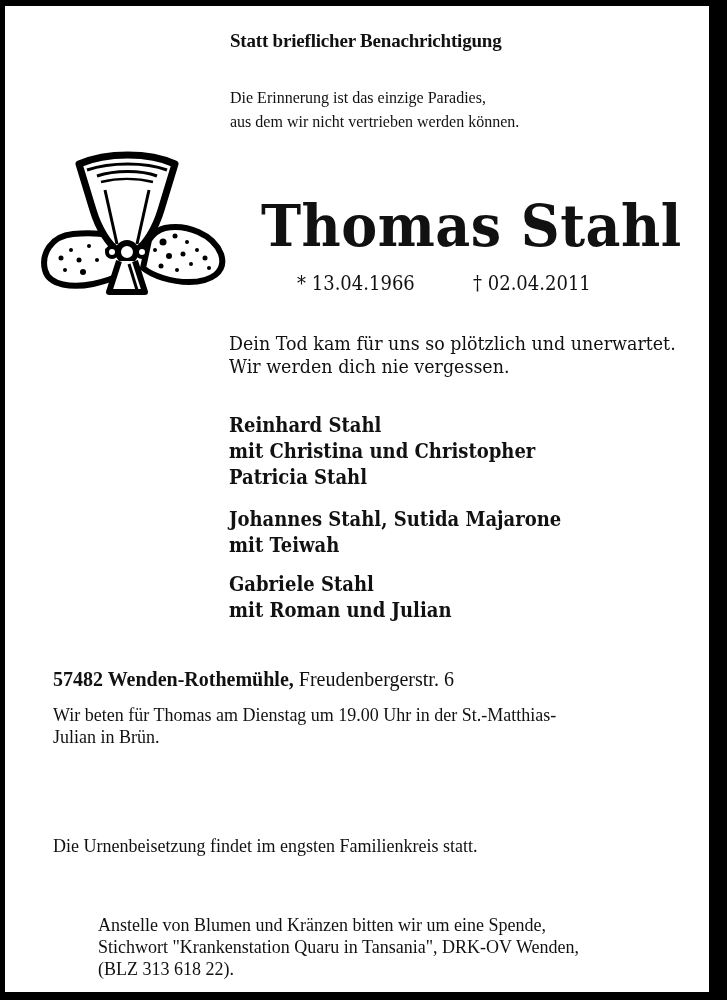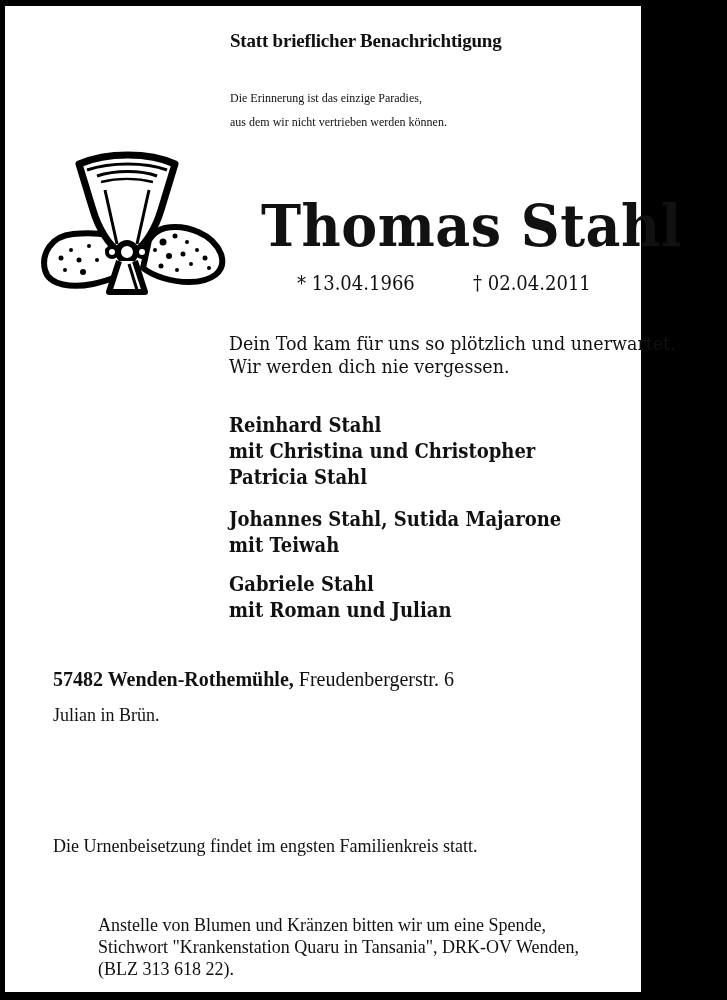--- a/index.html
+++ b/index.html
@@ -3,26 +3,26 @@
 <meta charset="utf-8">
 <style>
   html, body { margin: 0; padding: 0; }
   body {
     width: 727px; height: 1000px; background: #000000;
     position: relative; overflow: hidden;
     font-family: "Liberation Serif", "DejaVu Serif", serif;
     color: #111111;
   }
   .sheet {
-    position: absolute; left: 5px; top: 6px; width: 636px; height: 986px;
+    position: absolute; left: 5px; top: 6px; width: 704px; height: 986px;
     background: #ffffff;
   }
   .abs { position: absolute; white-space: nowrap; }
   .heading { left: 225px; top: 24px; font-size: 19px; font-weight: bold; letter-spacing: -0.2px; }
-  .quote { left: 225px; top: 80px; font-size: 12px; line-height: 24px; }
+  .quote { left: 225px; top: 80px; font-size: 16px; line-height: 24px; }
   .emblem { left: 32px; top: 140px; width: 190px; height: 150px; }
   .name { left: 256px; top: 186px; font-size: 58px; font-weight: bold; letter-spacing: 0.5px; font-family: "DejaVu Serif", serif; transform: scaleX(0.93); transform-origin: left; }
   .born { left: 292px; top: 265px; font-size: 20px; font-family: "DejaVu Serif", serif; transform: scaleX(0.9); transform-origin: left; }
   .died { left: 468px; top: 265px; font-size: 20px; font-family: "DejaVu Serif", serif; transform: scaleX(0.9); transform-origin: left; }
   .tod { left: 224px; top: 326px; font-size: 19px; line-height: 23px; font-family: "DejaVu Serif", serif; transform: scaleX(0.92); transform-origin: left; }
   .family { left: 224px; font-size: 20px; font-weight: bold; line-height: 26px; font-family: "DejaVu Serif", serif; transform: scaleX(0.9); transform-origin: left; }
   .fam1 { top: 406px; }
   .fam2 { top: 500px; }
   .fam3 { top: 565px; }
   .address { left: 48px; top: 662px; font-size: 20px; }
@@ -110,20 +110,21 @@
   <div class="abs family fam3">
     <div>Gabriele Stahl</div>
     <div>mit Roman und Julian</div>
   </div>
 
   <div class="abs address">
     <b>57482 Wenden-Rothemühle,</b><span> Freudenbergerstr. 6</span>
   </div>
 
   <div class="abs para p1">
+    <div>Wir beten für Thomas am Dienstag um 19.00 Uhr in der St.-Matthias-</div>
     <div>Julian in Brün.</div>
   </div>
   <div class="abs para p3">
     <div>Die Urnenbeisetzung findet im engsten Familienkreis statt.</div>
   </div>
   <div class="abs para p4">
     <div>Anstelle von Blumen und Kränzen bitten wir um eine Spende,</div>
     <div>Stichwort "Krankenstation Quaru in Tansania", DRK-OV Wenden,</div>
     <div>(BLZ 313 618 22).</div>
   </div>

